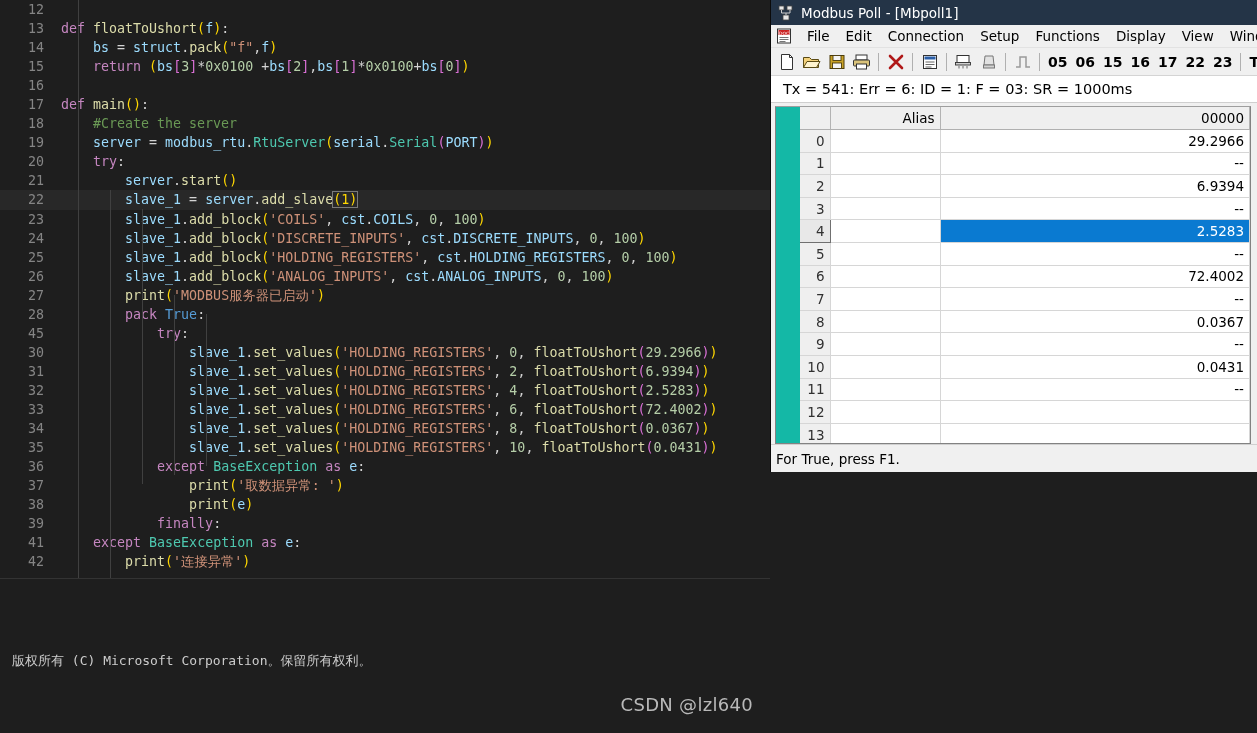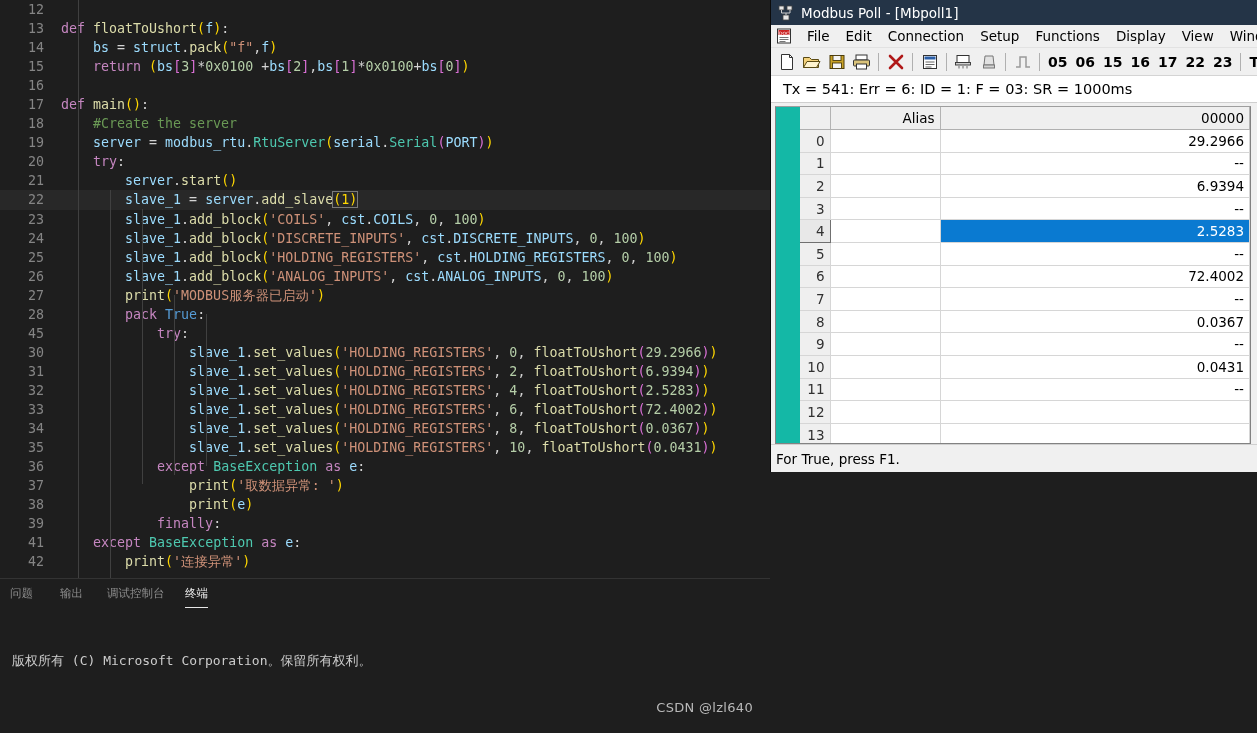--- a/index.html
+++ b/index.html
@@ -77,21 +77,21 @@
     font-family:"DejaVu Sans Mono","Liberation Mono",monospace;
     font-size:13px;color:#cccccc;padding:10px 0 0 12px;white-space:pre;
     line-height:17px;
   }
   .tline{height:17px;white-space:pre;}
   .tspace{height:17px;}
 
   
   #watermark{
     position:absolute;right:17px;bottom:18px;
-    color:#b9b9b9;font-size:13px;letter-spacing:.3px;
+    color:#b9b9b9;font-size:18px;letter-spacing:.3px;
     font-family:"DejaVu Sans","Liberation Sans",sans-serif;
   }
 
   
   #mbwin{
     position:absolute;left:770px;top:0;width:487px;height:472px;
     background:#f0f0f0;
     font-family:"DejaVu Sans","Liberation Sans",sans-serif;
     border-left:1px solid #0a0a0a;
     box-sizing:border-box;
@@ -211,26 +211,20 @@
       </div>
   <div class="guide" style="left: 78px; top: 60px; height: 19px; bottom: auto;"></div>
       <div class="guide" style="left: 78px; top: 114px; height: 465px; bottom: auto;"></div>
       <div class="guide" style="left: 110px; top: 190px; height: 389px; bottom: auto;"></div>
       <div class="guide" style="left: 142px; top: 209px; height: 275px; bottom: auto;"></div>
       <div class="guide" style="left: 174px; top: 295px; height: 180px; bottom: auto;"></div>
       <div class="guide" style="left: 206px; top: 314px; height: 152px; bottom: auto;"></div>
     </div>
 
   <div id="panel">
-    <div id="panel-tabs">
-        <div class="ptab" style="left: 10px;">问题</div>
-        <div class="ptab" style="left: 60px;">输出</div>
-        <div class="ptab" style="left: 107px;">调试控制台</div>
-        <div class="ptab active" style="left: 185px;">终端</div>
-      </div>
     <div id="terminal-body">
       <div class="tline">版权所有 (C) Microsoft Corporation。保留所有权利。</div>
       <div class="tspace"></div>
       
       
       
       
       
     </div>
   </div>

